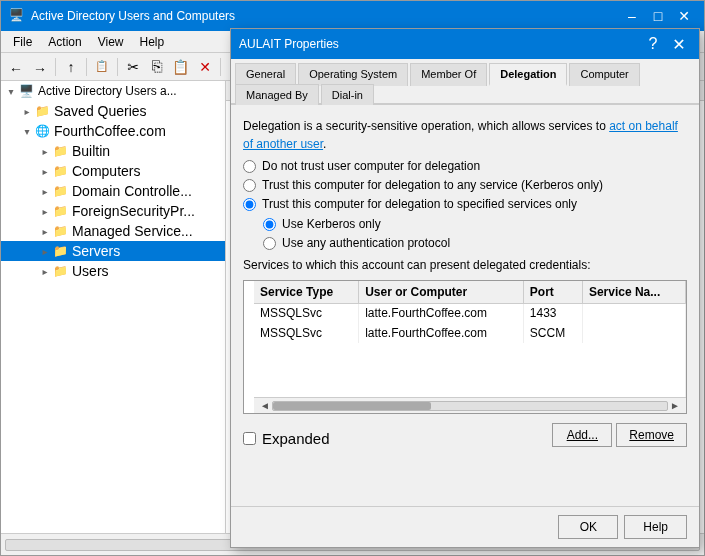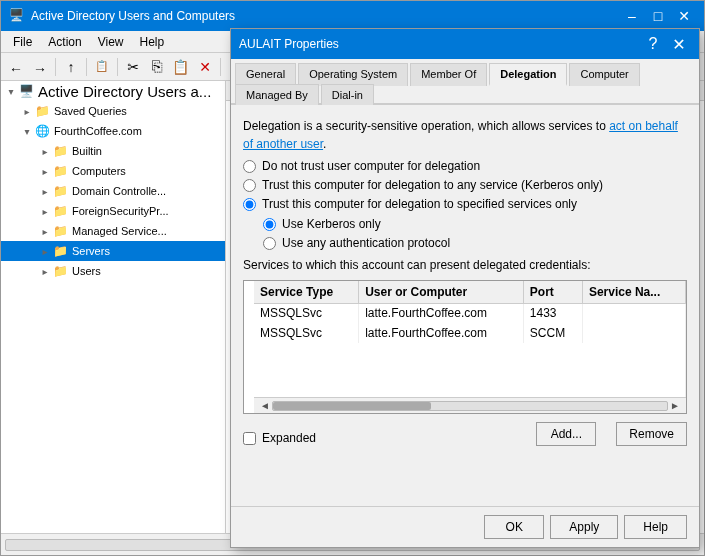--- a/index.html
+++ b/index.html
@@ -26,21 +26,21 @@
 
     
     .content-area { display: flex; flex: 1; overflow: hidden; }
 
     
     .tree-panel { width: 225px; border-right: 1px solid #ccc; background: white; overflow-y: auto; overflow-x: hidden; flex-shrink: 0; }
     .tree-item { display: flex; align-items: center; height: 20px; padding-left: 4px; cursor: pointer; white-space: nowrap; }
     .tree-item.selected { background: #0078d7; color: white; }
     .tree-expand { width: 16px; height: 16px; display: inline-flex; align-items: center; justify-content: center; font-size: 10px; color: #666; flex-shrink: 0; }
     .tree-icon { width: 16px; height: 16px; margin-right: 3px; display: inline-flex; align-items: center; justify-content: center; flex-shrink: 0; }
-    .tree-label { font-size: 11px; overflow: hidden; text-overflow: ellipsis; }
+    .tree-label { font-size: 14px; overflow: hidden; text-overflow: ellipsis; }
 
     
     .list-panel { flex: 1; background: white; overflow-y: auto; }
     .list-header { display: flex; background: #f0f0f0; border-bottom: 1px solid #ccc; height: 20px; align-items: center; padding-left: 4px; font-weight: 600; font-size: 12px; }
     .list-item { display: flex; align-items: center; height: 20px; padding-left: 4px; cursor: pointer; }
     .list-item-icon { width: 16px; height: 16px; margin-right: 4px; display: inline-flex; align-items: center; justify-content: center; flex-shrink: 0; }
     .list-item-label { font-size: 12px; }
 
     
     .status-bar { height: 22px; border-top: 1px solid #ccc; background: #f0f0f0; display: flex; align-items: center; padding: 0 4px; }
@@ -81,22 +81,22 @@
     .services-table th { background: #f0f0f0; border-right: 1px solid #ccc; border-bottom: 1px solid #ccc; padding: 2px 6px; text-align: left; font-weight: 600; height: 22px; }
     .services-table td { border-right: 1px solid #eee; padding: 2px 6px; height: 20px; }
     .scrollbar-area { height: 16px; background: #f0f0f0; border-top: 1px solid #ccc; display: flex; align-items: center; padding: 2px 4px; }
     .h-scrollbar { flex: 1; height: 10px; background: #e0e0e0; border: 1px solid #bbb; border-radius: 2px; position: relative; }
     .h-scrollbar-thumb { width: 40%; height: 100%; background: #aaa; border-radius: 2px; }
     .scroll-arrow { width: 14px; height: 14px; display: flex; align-items: center; justify-content: center; font-size: 10px; color: #555; cursor: pointer; }
 
     
     .checkbox-row { display: flex; align-items: center; margin-top: 8px; }
     .checkbox-row input[type=checkbox] { margin-right: 6px; }
-    .checkbox-row label { font-size: 12px; }
-    .btn-group { display: flex; gap: 20px; }
+    .checkbox-row label { font-size: 15px; }
+    .btn-group { display: flex; gap: 4px; text-decoration: underline; }
     .btn { padding: 4px 18px; font-size: 12px; border: 1px solid #999; background: #f0f0f0; cursor: pointer; min-width: 60px; }
     .btn-add { padding: 4px 12px; }
     .btn-remove { padding: 4px 12px; }
 
     
     .dialog-footer { display: flex; justify-content: flex-end; gap: 6px; padding: 8px 12px; border-top: 1px solid #ccc; background: #f0f0f0; }
 
     
     .icon-folder { color: #f5c842; }
     .icon-ou { color: #f5c842; }
@@ -142,21 +142,21 @@
     <button class="tool-btn">❓</button>
   </div>
 
   <div class="content-area">
 
     <div class="tree-panel">
 
       <div class="tree-item" style="padding-left:2px;">
         <span class="tree-expand">▾</span>
         <span class="tree-icon">🖥️</span>
-        <span class="tree-label" style="font-size:15px;">Active Directory Users a...</span>
+        <span class="tree-label" style="font-size:12px;">Active Directory Users a...</span>
       </div>
 
       <div class="tree-item" style="padding-left:18px;">
         <span class="tree-expand">▸</span>
         <span class="tree-icon icon-folder">📁</span>
         <span class="tree-label">Saved Queries</span>
       </div>
 
       <div class="tree-item" style="padding-left:18px;">
         <span class="tree-expand">▾</span>
@@ -344,18 +344,17 @@
         <div class="btn-group">
           <button class="btn btn-add">Add...</button>
           <button class="btn btn-remove">Remove</button>
         </div>
       </div>
 
     </div>
 
     <div class="dialog-footer">
       <button class="btn">OK</button>
-      <button class="btn">Apply</button>
       <button class="btn">Help</button>
     </div>
 
   </div>
 </div>
 
 </body></html>

